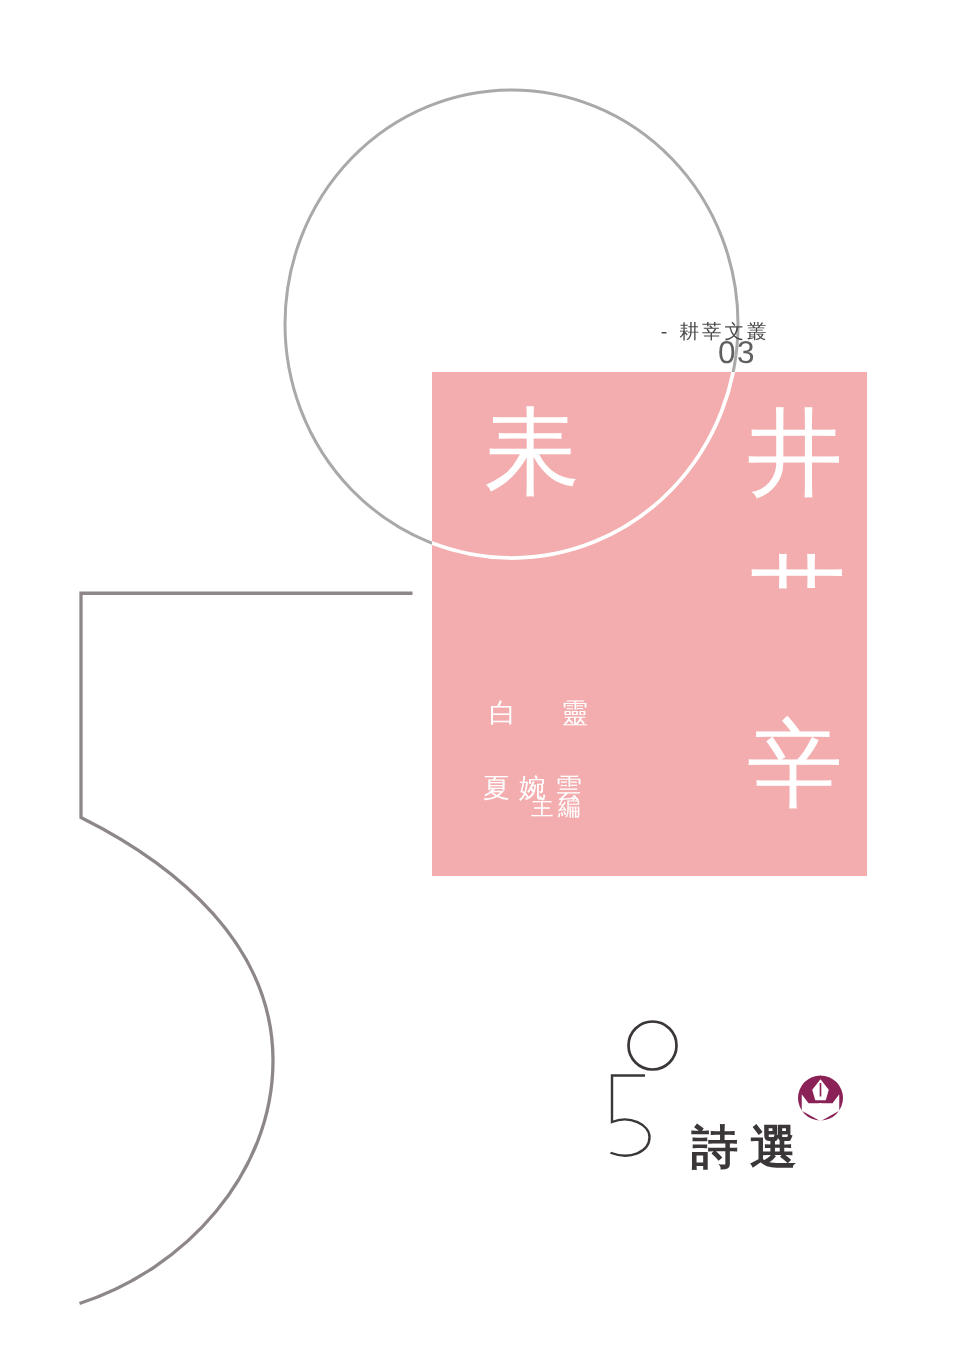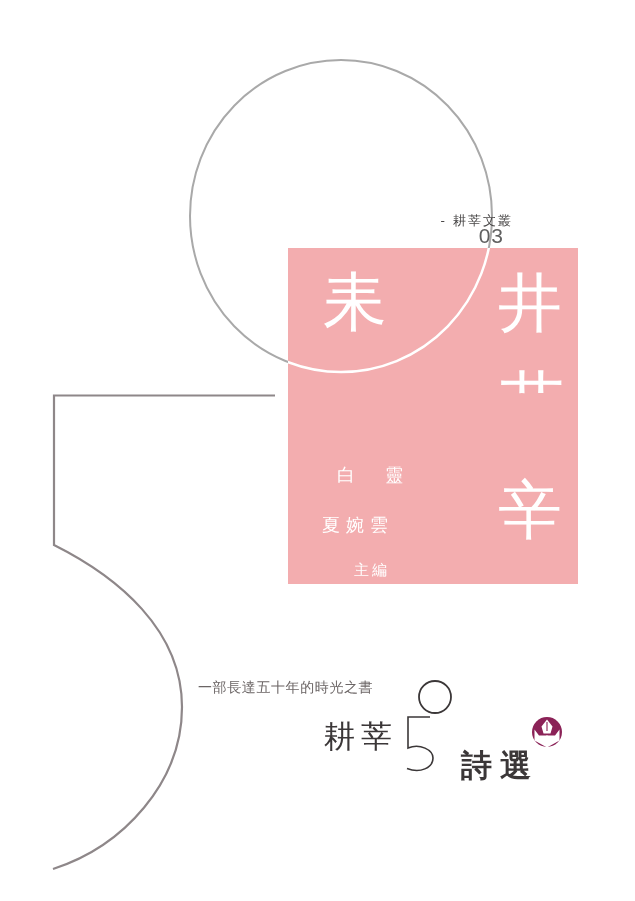--- a/index.html
+++ b/index.html
@@ -30,23 +30,23 @@
     font-size:64px;line-height:64px;
     font-weight:300;
     width:64px;text-align:center;
   }
   .char-lei{left:323px;top:270px;}
   .char-jing{left:498px;top:271px;}
   .char-cao{left:500px;top:365px;}
   .char-xin{left:498px;top:478px;}
   
   .editors{left:322px;top:463px;width:66px;color:#ffffff;}
-  .editors .line1{position:absolute;left:15px;top:0;font-size:18px;letter-spacing:6px;white-space:nowrap;}
+  .editors .line1{position:absolute;left:4px;top:0;font-size:18px;letter-spacing:6px;white-space:nowrap;}
   .editors .line2{position:absolute;left:0;top:29px;font-size:18px;letter-spacing:6px;white-space:nowrap;margin-top:21px;}
-  .editors .role{position:absolute;right:-2px;top:66px;font-size:15px;letter-spacing:3px;white-space:nowrap;margin-top:32px;}
+  .editors .role{position:absolute;right:-2px;top:66px;font-size:15px;letter-spacing:3px;white-space:nowrap;}
   
   .tagline{
     left:198px;top:679px;
     font-size:14px;letter-spacing:0.6px;
     color:#6b6565;white-space:nowrap;
   }
   
   .title-part{color:#3b3738;font-size:31px;line-height:34px;white-space:nowrap;}
   .title-1{left:324px;top:719px;letter-spacing:6px;}
   .title-2{left:461px;top:748px;letter-spacing:8px;font-weight:bold;}
@@ -97,18 +97,16 @@
   <div class="abs deco-char char-jing">井</div>
   <div class="abs deco-char char-cao">艹</div>
   <div class="abs deco-char char-xin">辛</div>
 
   <div class="abs editors">
     <div class="line1">白　靈</div>
     <div class="line2">夏婉雲</div>
     <div class="role">主編</div>
   </div>
 
-  <div class="abs tagline">一部長達五十年的時光之書</div>
 
-  <div class="abs title-part title-1">耕莘</div>
   <div class="abs title-part title-2">詩選</div>
 
 </div>
 
 </body></html>

